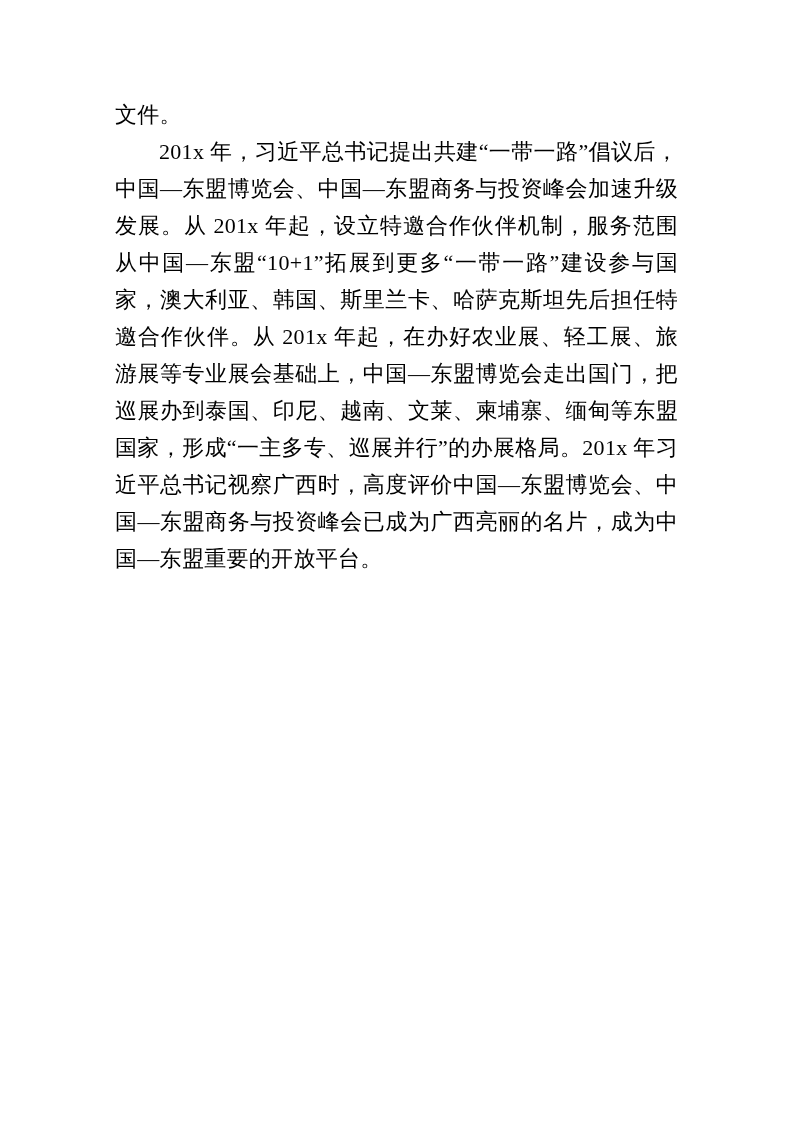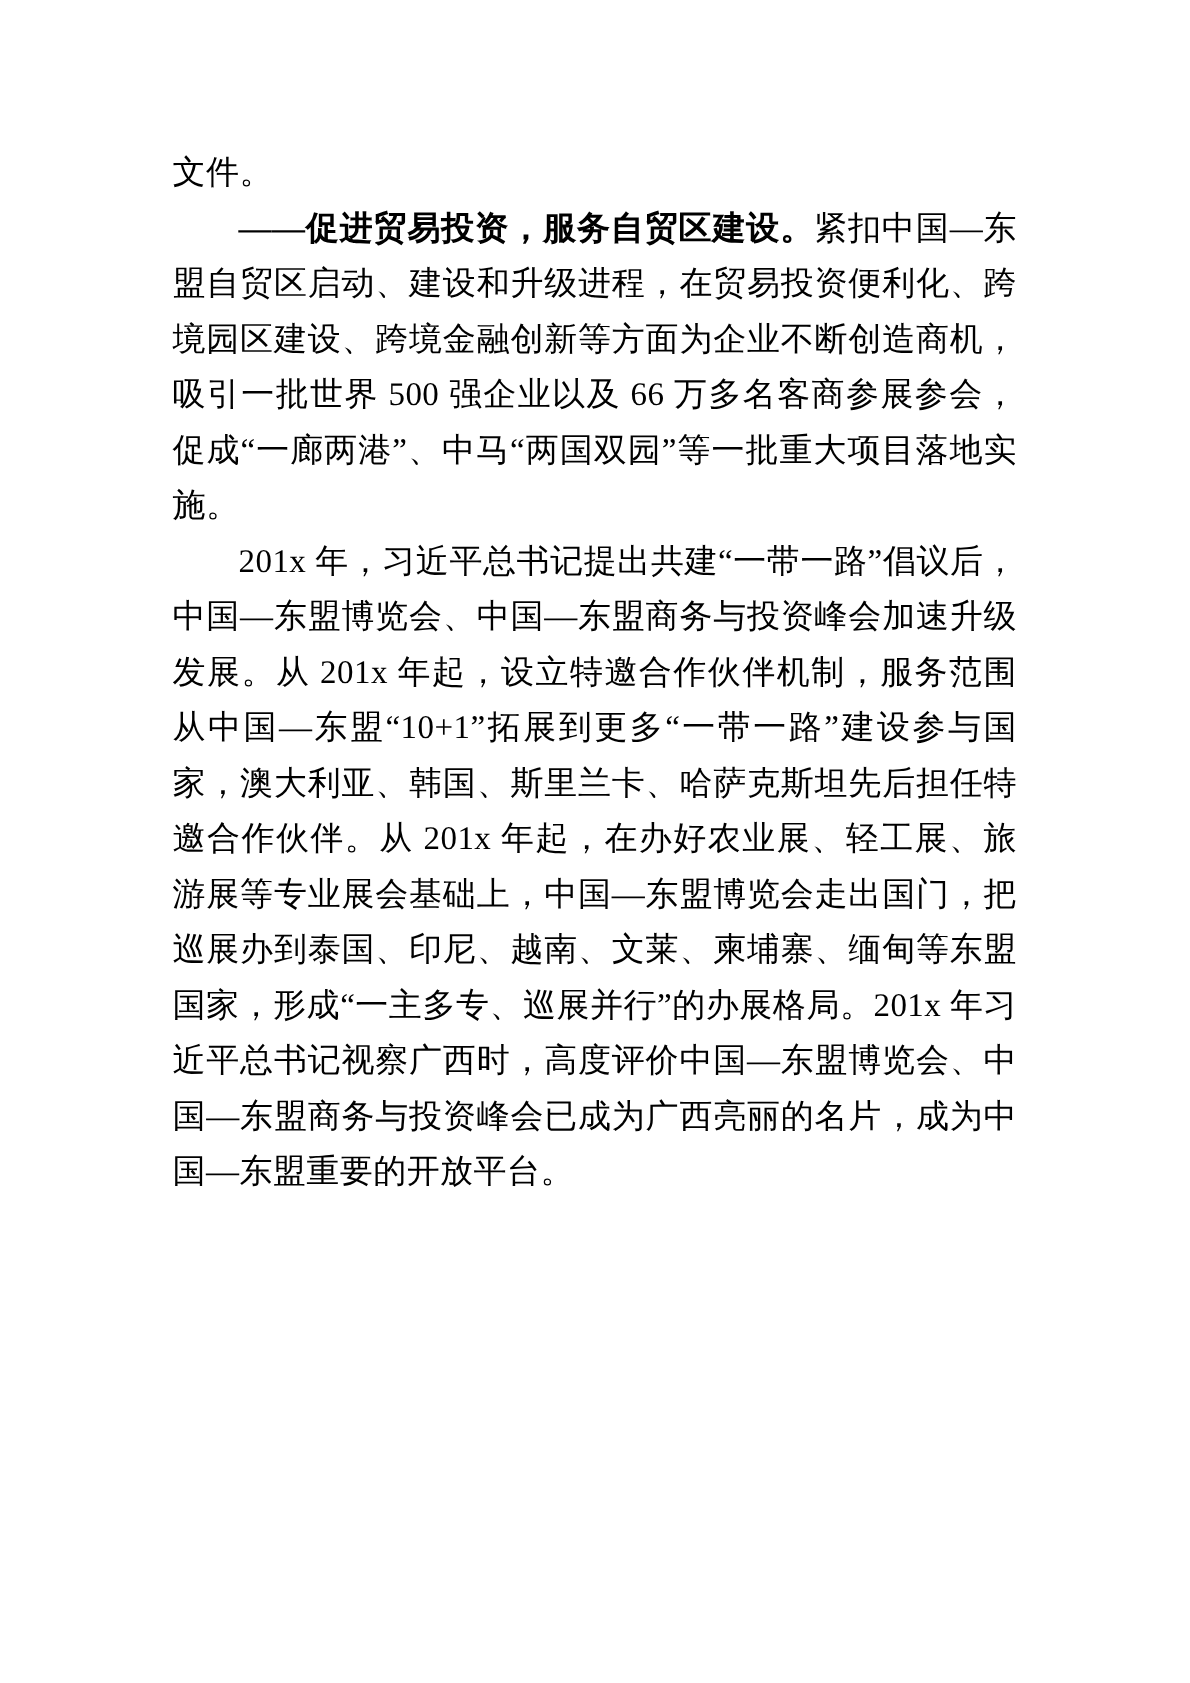--- a/index.html
+++ b/index.html
@@ -40,19 +40,18 @@
   }
 </style>
 </head>
 <body>
 
 <div class="page">
   <div class="content">
 
     <p class="para no-indent"><span>文件。</span></p>
 
-    <p class="para"><span class="lead-bold">——促进贸易投资，服务自贸区建设。</span><span>紧扣中国—东盟自贸区启动、建设和升级进程，在贸易投资便利化、跨境园区建设、跨境金融创新等方面为企业不断创造商机，吸引一批世界 500 强企业以及 66 万多名客商参展参会，促成“一廊两港”、中马“两国双园”等一批重大项目落地实施。</span></p>
 
 
     <p class="para"><span>201x 年，习近平总书记提出共建“一带一路”倡议后，中国—东盟博览会、中国—东盟商务与投资峰会加速升级发展。从 201x 年起，设立特邀合作伙伴机制，服务范围从中国—东盟“10+1”拓展到更多“一带一路”建设参与国家，澳大利亚、韩国、斯里兰卡、哈萨克斯坦先后担任特邀合作伙伴。从 201x 年起，在办好农业展、轻工展、旅游展等专业展会基础上，中国—东盟博览会走出国门，把巡展办到泰国、印尼、越南、文莱、柬埔寨、缅甸等东盟国家，形成“一主多专、巡展并行”的办展格局。201x 年习近平总书记视察广西时，高度评价中国—东盟博览会、中国—东盟商务与投资峰会已成为广西亮丽的名片，成为中国—东盟重要的开放平台。</span></p>
 
   </div>
 </div>
 
 </body></html>

